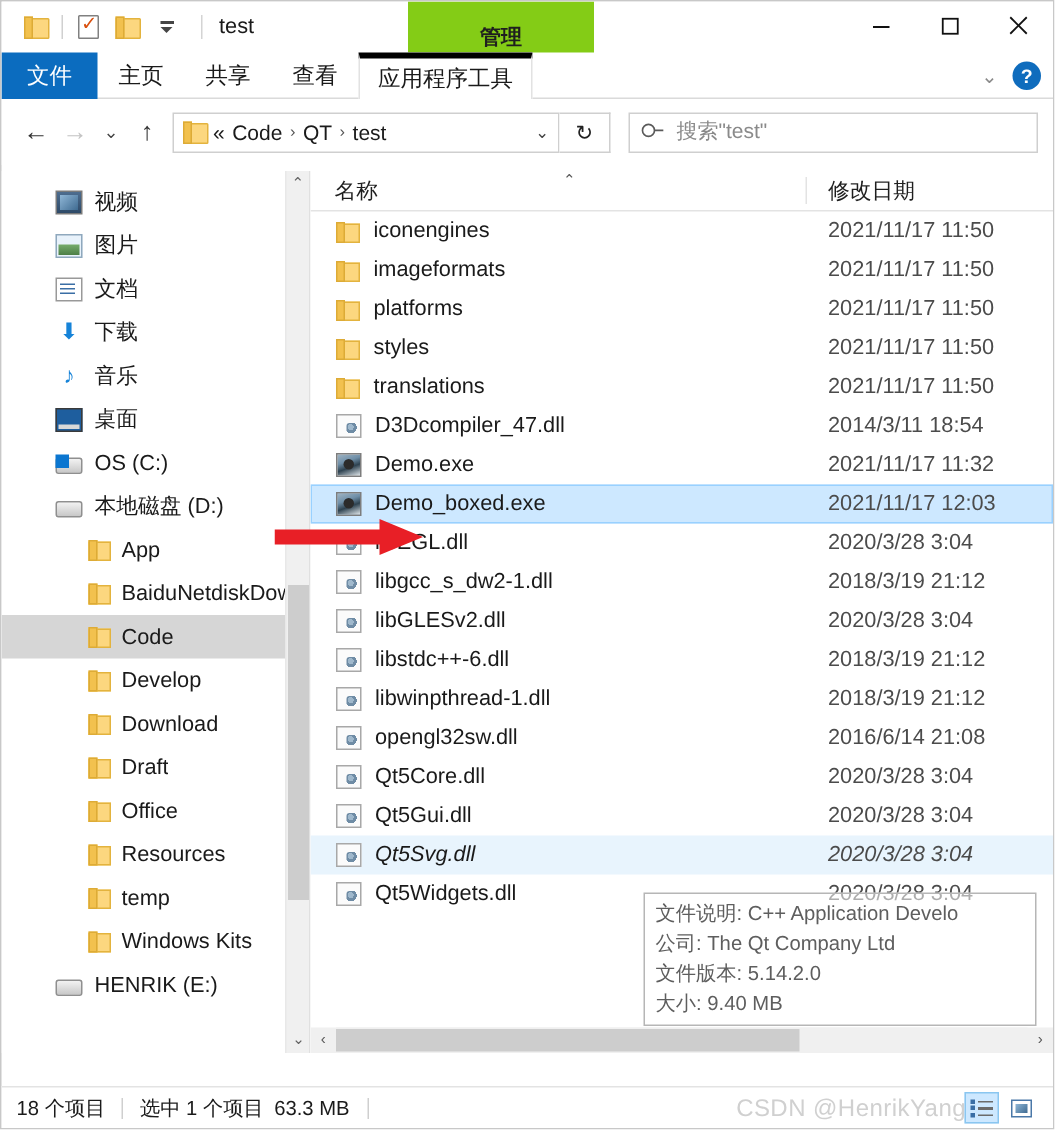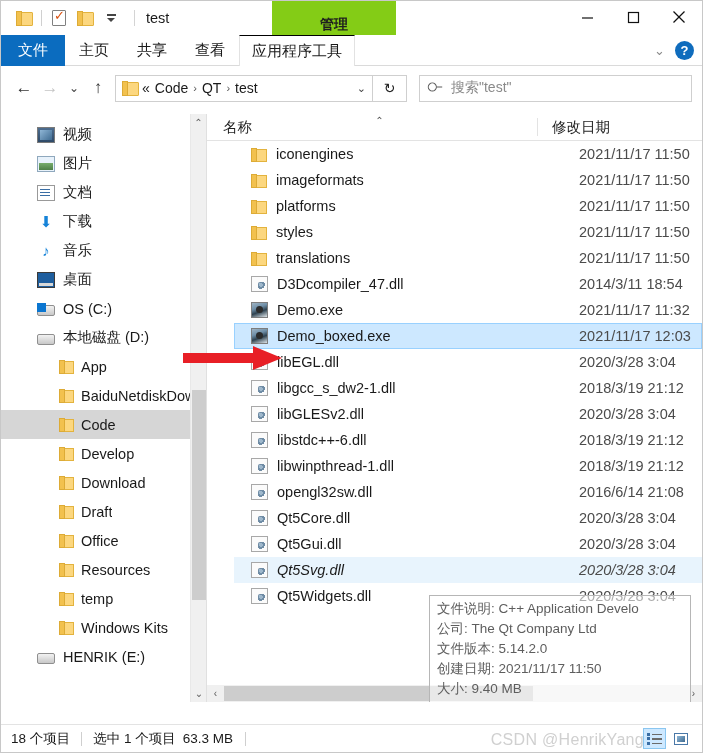--- a/index.html
+++ b/index.html
@@ -80,21 +80,21 @@
     position: relative; height: 31px; background: #ffffff;
     display: flex; align-items: stretch;
     border-bottom: 1px solid #dadada;
   }
   .rtab {
     display: flex; align-items: center; justify-content: center;
     padding: 0 14px; font-size: 15px; color: #1a1a1a; height: 31px;
   }
   .rtab.file { background: #0b6cbf; color: #ffffff; padding: 0 17px; }
   .rtab.ctx {
-    border-top: 1px solid #000000;
+    border-top: 4px solid #000000;
     border-left: 1px solid #e2e2e2; border-right: 1px solid #e2e2e2;
     background: #ffffff; padding: 0 12px;
   }
   .ribbon-right {
     position: absolute; right: 8px; top: 0; height: 31px;
     display: flex; align-items: center; gap: 10px;
   }
   .collapse-chev { color: #8a8a8a; font-size: 13px; }
   .help-btn {
     width: 19px; height: 19px; border-radius: 50%; background: #0f6cbd;
@@ -200,21 +200,21 @@
     width: 330px; padding-left: 16px; font-size: 14.5px; color: #1f1f1f;
     position: relative; height: 27px; display: flex; align-items: center;
   }
   .col-sort {
     position: absolute; left: 51%; top: 1px; font-size: 10px; color: #555;
   }
   .col-date {
     padding-left: 14px; font-size: 14.5px; color: #1f1f1f;
     border-left: 1px solid #e3e3e3; height: 18px; display: flex; align-items: center;
   }
-  .rows { position: relative; margin-left: 27px; }
+  .rows { position: relative; }
   .row {
     height: 26px; display: flex; align-items: center;
     font-size: 14.5px; color: #1a1a1a;
   }
   .row.selected { background: #cde8ff; border: 1px solid #99d1ff; height: 26px; }
   .row.hover { background: #e8f4fd; font-style: italic; }
   .row-name { width: 330px; display: flex; align-items: center; gap: 9px; padding-left: 16px; }
   .row-date { color: #4b4b4b; padding-left: 15px; white-space: nowrap; }
   .row.selected .row-name { padding-left: 15px; }
   .row.selected .row-date { padding-left: 14px; }
@@ -621,21 +621,20 @@
         <div class="hs-track">
           <div class="hs-thumb"></div>
         </div>
         <div class="hs-arrow">›</div>
       </div>
 
       <div class="tooltip" id="tooltip">
           <div>文件说明: C++ Application Develo</div>
           <div>公司: The Qt Company Ltd</div>
           <div>文件版本: 5.14.2.0</div>
-          <div>创建日期: 2021/11/17 11:50</div>
           <div>大小: 9.40 MB</div>
         </div>
     </div>
   </div>
 
   <svg class="red-arrow" width="100" height="26" viewBox="0 0 100 26">
     <polygon points="0,8 70,8 70,1 99,13 70,25 70,18 0,18" fill="#e81f26"></polygon>
   </svg>
 
   <div class="status">

